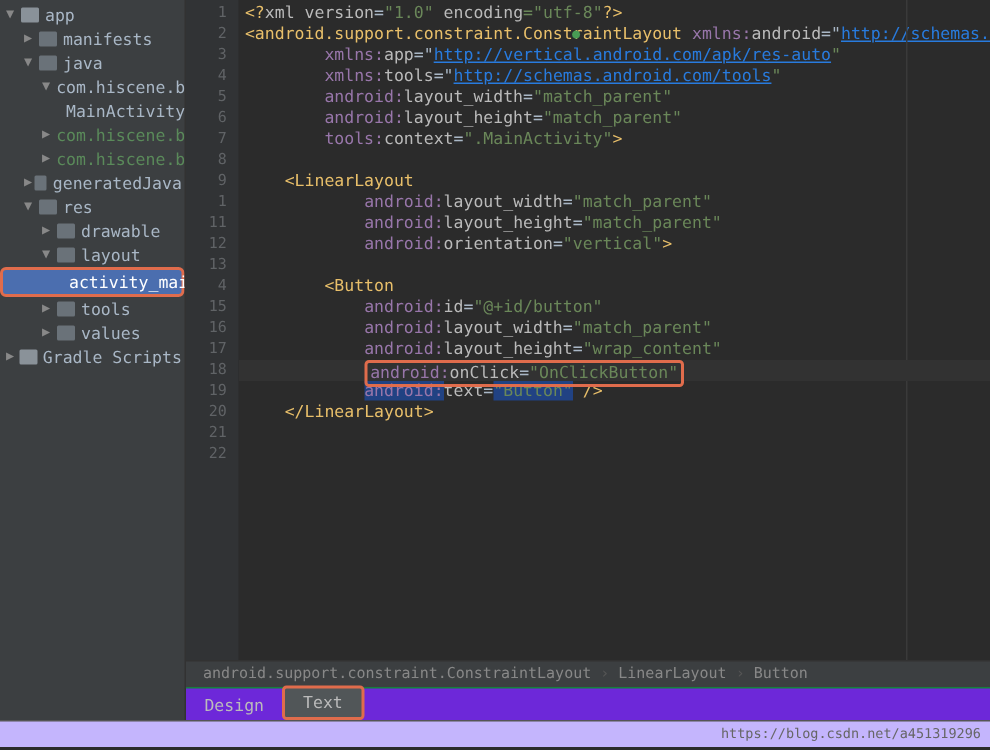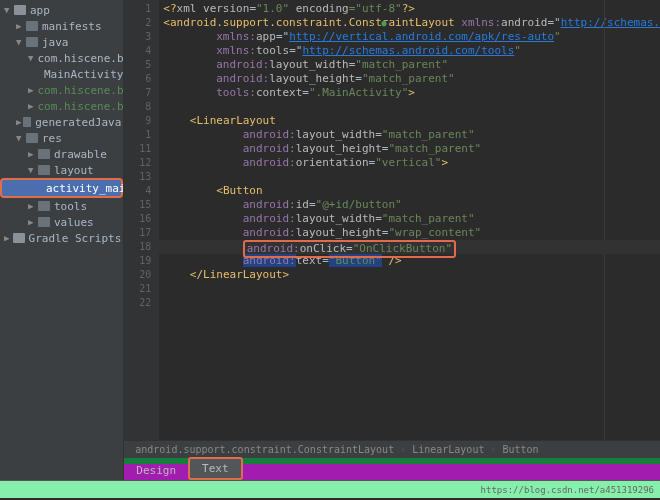--- a/index.html
+++ b/index.html
@@ -39,25 +39,25 @@
 
 .hl-line { background: #323232; }
 .hl-box { border: 2px solid #e06c4c; border-radius: 3px; display: inline-block; padding: 0 2px; }
 
 .icon-dot { position: absolute; left: 222px; color: #499c54; font-size: 9px; }
 
 .breadcrumb { height: 18px; background: #3c3f41; border-top: 1px solid #323232; display: flex; align-items: center; padding: 0 8px; font-size: 10px; color: #888; }
 .breadcrumb span { padding: 0 3px; }
 .bc-sep { color: #555; }
 
-.tabs { height: 22px; background: #a21caf; display: flex; align-items: flex-end; border-top: 6px solid #15803d; }
+.tabs { height: 22px; background: #6d28d9; display: flex; align-items: flex-end; border-top: 1px solid #15803d; }
 .tab { padding: 3px 12px; font-size: 11px; color: #bbb; cursor: pointer; }
 .tab.active { background: #515658; border: 2px solid #e06c4c; border-radius: 3px; }
 
-.statusbar { height: 18px; background: #86efac; border-top: 1px solid #555; display: flex; align-items: center; justify-content: flex-end; padding: 0 6px; font-size: 9px; color: #666; }
+.statusbar { height: 18px; background: #c4b5fd; border-top: 1px solid #555; display: flex; align-items: center; justify-content: flex-end; padding: 0 6px; font-size: 9px; color: #666; }
 .margin-line { position: absolute; left: 445px; top: 0; bottom: 0; width: 1px; background: #3a3a3a; }
 </style>
 </head>
 <body>
 
 <div class="ide">
   <div class="sidebar">
     <div class="tree" id="tree">
         <div class="tree-item indent-0 ">
           <span class="arrow">▼</span>

